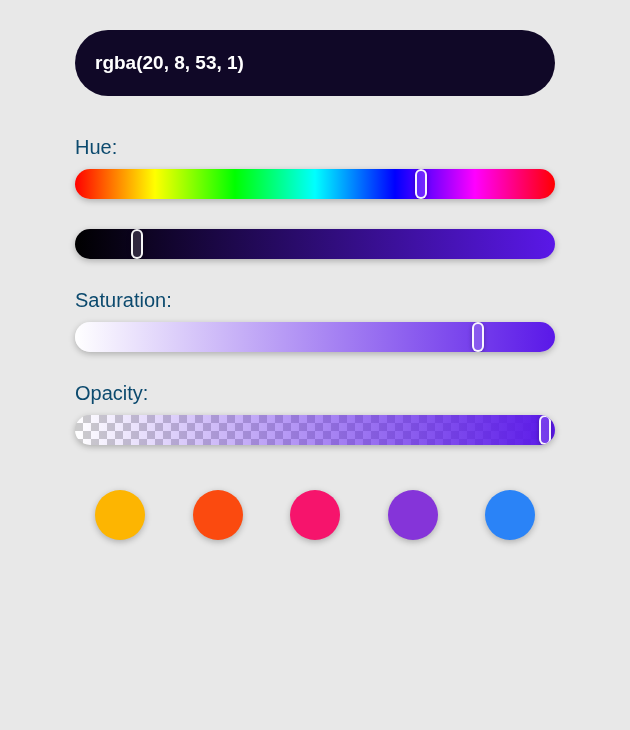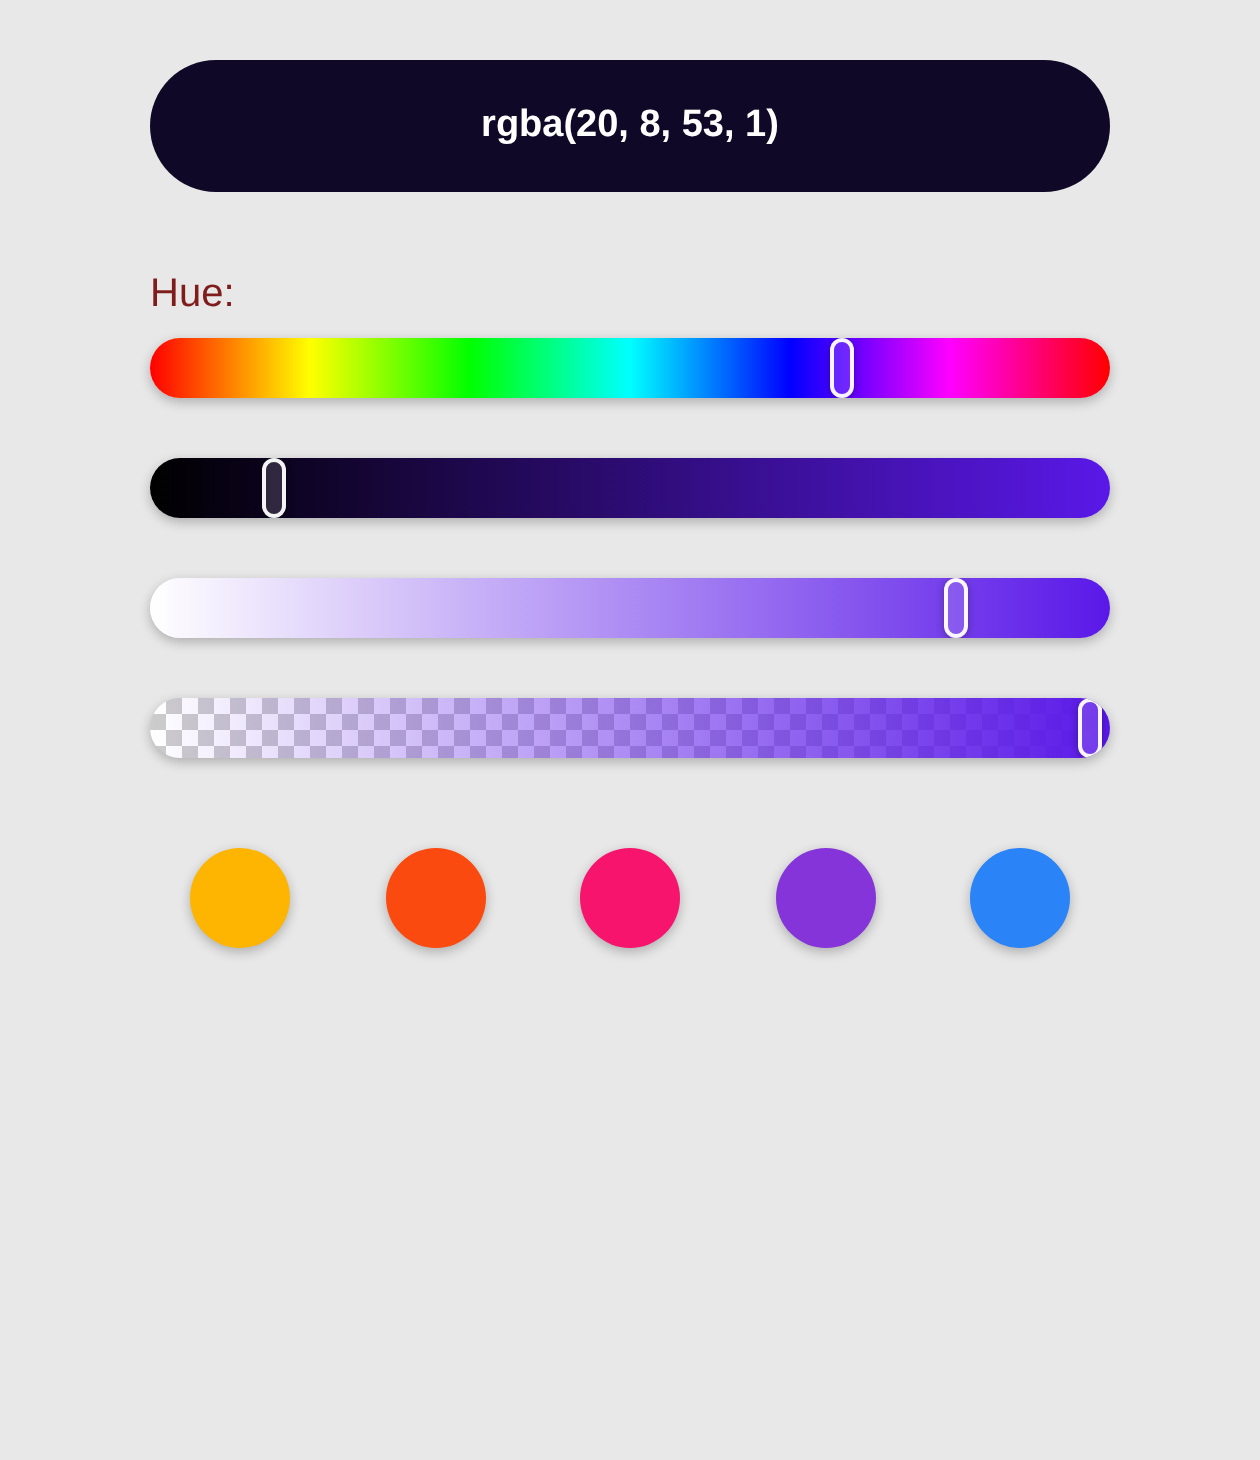--- a/index.html
+++ b/index.html
@@ -12,31 +12,31 @@
       height: 730px;
       background: #e8e8e8;
       font-family: -apple-system, BlinkMacSystemFont, "Segoe UI", Arial, sans-serif;
       padding: 30px 75px;
     }
     .color-output {
       background: #100827;
       color: #fff;
       font-weight: 700;
       font-size: 19px;
-      text-align: center;
+      text-align: left;
       padding: 22px 20px;
       border-radius: 40px;
       margin-bottom: 40px;
     }
     .slider-group {
       margin-bottom: 30px;
     }
     .slider-label {
       font-size: 20px;
-      color: #7f1d1d;
+      color: #0c4a6e;
       margin-bottom: 10px;
       display: block;
     }
     .slider-track {
       position: relative;
       height: 30px;
       border-radius: 20px;
       box-shadow: 0 2px 6px rgba(0,0,0,0.25);
       overflow: hidden;
     }
@@ -110,26 +110,28 @@
   </div>
 </div>
 
 <div class="slider-group">
   <div class="slider-track" id="brightness-track" style="background: linear-gradient(to right, rgb(0, 0, 0), rgb(90, 24, 232));">
     <div class="slider-handle" style="left: 13%;"></div>
   </div>
 </div>
 
 <div class="slider-group">
+  <span class="slider-label">Saturation:</span>
   <div class="slider-track" id="saturation-track" style="background: linear-gradient(to right, rgb(255, 255, 255), rgb(90, 24, 232));">
     <div class="slider-handle" style="left: 84%;"></div>
   </div>
 </div>
 
 <div class="slider-group">
+  <span class="slider-label">Opacity:</span>
   <div class="slider-track checker-bg" id="opacity-track">
     <div class="opacity-overlay" id="opacity-overlay" style="background: linear-gradient(to right, rgba(90, 24, 232, 0), rgb(90, 24, 232));"></div>
     <div class="slider-handle" style="left: 98%;"></div>
   </div>
 </div>
 
 <div class="swatches" id="swatches">
 <div class="swatch" style="background: rgb(253, 181, 1);"></div>
     <div class="swatch" style="background: rgb(251, 74, 15);"></div>
     <div class="swatch" style="background: rgb(246, 20, 108);"></div>

